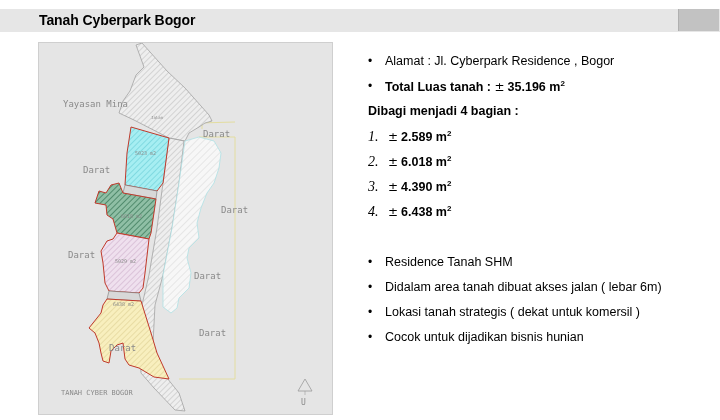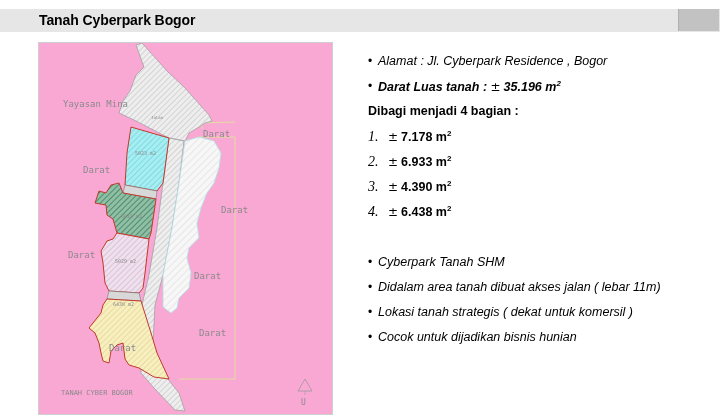--- a/index.html
+++ b/index.html
@@ -1,26 +1,26 @@
 <!DOCTYPE html>
 <html><head>
 <meta charset="utf-8">
 <style>
   html, body { margin:0; padding:0; }
   body { width:720px; height:420px; background:#ffffff; position:relative; overflow:hidden;
          font-family:"Liberation Sans", sans-serif; color:#000; }
   .title-bar { position:absolute; left:0; top:9px; width:720px; height:23px; background:#e6e6e6; }
   .title-text { position:absolute; left:39px; top:3px; font-size:14px; font-weight:bold; color:#000; letter-spacing:-0.1px; }
   .title-box { position:absolute; left:678px; top:0px; width:40px; height:22px; background:#c2c2c2; border-left:1px solid #b0b0b0; }
-  .map-frame { position:absolute; left:38px; top:42px; width:295px; height:373px; border:1px solid #cfcfcf; background:#f9a8d4; box-sizing:border-box; }
+  .map-frame { position:absolute; left:38px; top:42px; width:295px; height:373px; border:1px solid #cfcfcf; background:#e5e5e5; box-sizing:border-box; }
   .map-frame svg { position:absolute; left:0; top:0; }
   .info { position:absolute; left:368px; top:50px; width:340px; font-size:12.5px; }
   .line { position:absolute; left:0; white-space:nowrap;text-align:right; }
   .bullet { position:absolute; left:0; font-size:12px; }
-  .btext { position:absolute; left:10px;font-style:italic; }
+  .btext { position:absolute; left:17px; }
   .bold { font-weight:bold; }
   .num { position:absolute; left:0; font-style:italic; font-family:"Liberation Serif", serif; font-size:14px; }
   .ntext { position:absolute; left:20px; font-weight:bold; }
   .pm { font-weight:normal; font-family:"DejaVu Sans", sans-serif; font-size:12px; margin-right:3px; }
   sup { font-size:8px; vertical-align:5px; }
   .lbl { font-family:"DejaVu Sans Mono", monospace; fill:#8a8a8a; }
 </style>
 </head>
 <body>
 
@@ -106,48 +106,48 @@
   </svg>
 </div>
 
 <div class="info">
   <div class="line" style="top:4px;">
     <span class="bullet">•</span>
     <span class="btext">Alamat : Jl. Cyberpark Residence , Bogor</span>
   </div>
   <div class="line" style="top:29px;">
     <span class="bullet">•</span>
-    <span class="btext bold"><span>Darat Luas tanah : </span><span class="pm">±</span><span>35.196 m</span><sup>2</sup></span>
+    <span class="btext bold"><span>Total Luas tanah : </span><span class="pm">±</span><span>35.196 m</span><sup>2</sup></span>
   </div>
   <div class="line bold" style="top:54px;">Dibagi menjadi 4 bagian :</div>
 
   <div class="line" style="top:79px;">
     <span class="num">1.</span>
-    <span class="ntext"><span class="pm">±</span><span>7.178 m</span><sup>2</sup></span>
+    <span class="ntext"><span class="pm">±</span><span>2.589 m</span><sup>2</sup></span>
   </div>
   <div class="line" style="top:104px;">
     <span class="num">2.</span>
-    <span class="ntext"><span class="pm">±</span><span>6.933 m</span><sup>2</sup></span>
+    <span class="ntext"><span class="pm">±</span><span>6.018 m</span><sup>2</sup></span>
   </div>
   <div class="line" style="top:129px;">
     <span class="num">3.</span>
     <span class="ntext"><span class="pm">±</span><span>4.390 m</span><sup>2</sup></span>
   </div>
   <div class="line" style="top:154px;">
     <span class="num">4.</span>
     <span class="ntext"><span class="pm">±</span><span>6.438 m</span><sup>2</sup></span>
   </div>
 
   <div class="line" style="top:205px;">
     <span class="bullet">•</span>
-    <span class="btext">Cyberpark Tanah SHM</span>
+    <span class="btext">Residence Tanah SHM</span>
   </div>
   <div class="line" style="top:230px;">
     <span class="bullet">•</span>
-    <span class="btext">Didalam area tanah dibuat akses jalan ( lebar 11m)</span>
+    <span class="btext">Didalam area tanah dibuat akses jalan ( lebar 6m)</span>
   </div>
   <div class="line" style="top:255px;">
     <span class="bullet">•</span>
     <span class="btext">Lokasi tanah strategis ( dekat untuk komersil )</span>
   </div>
   <div class="line" style="top:280px;">
     <span class="bullet">•</span>
     <span class="btext">Cocok untuk dijadikan bisnis hunian</span>
   </div>
 </div>

